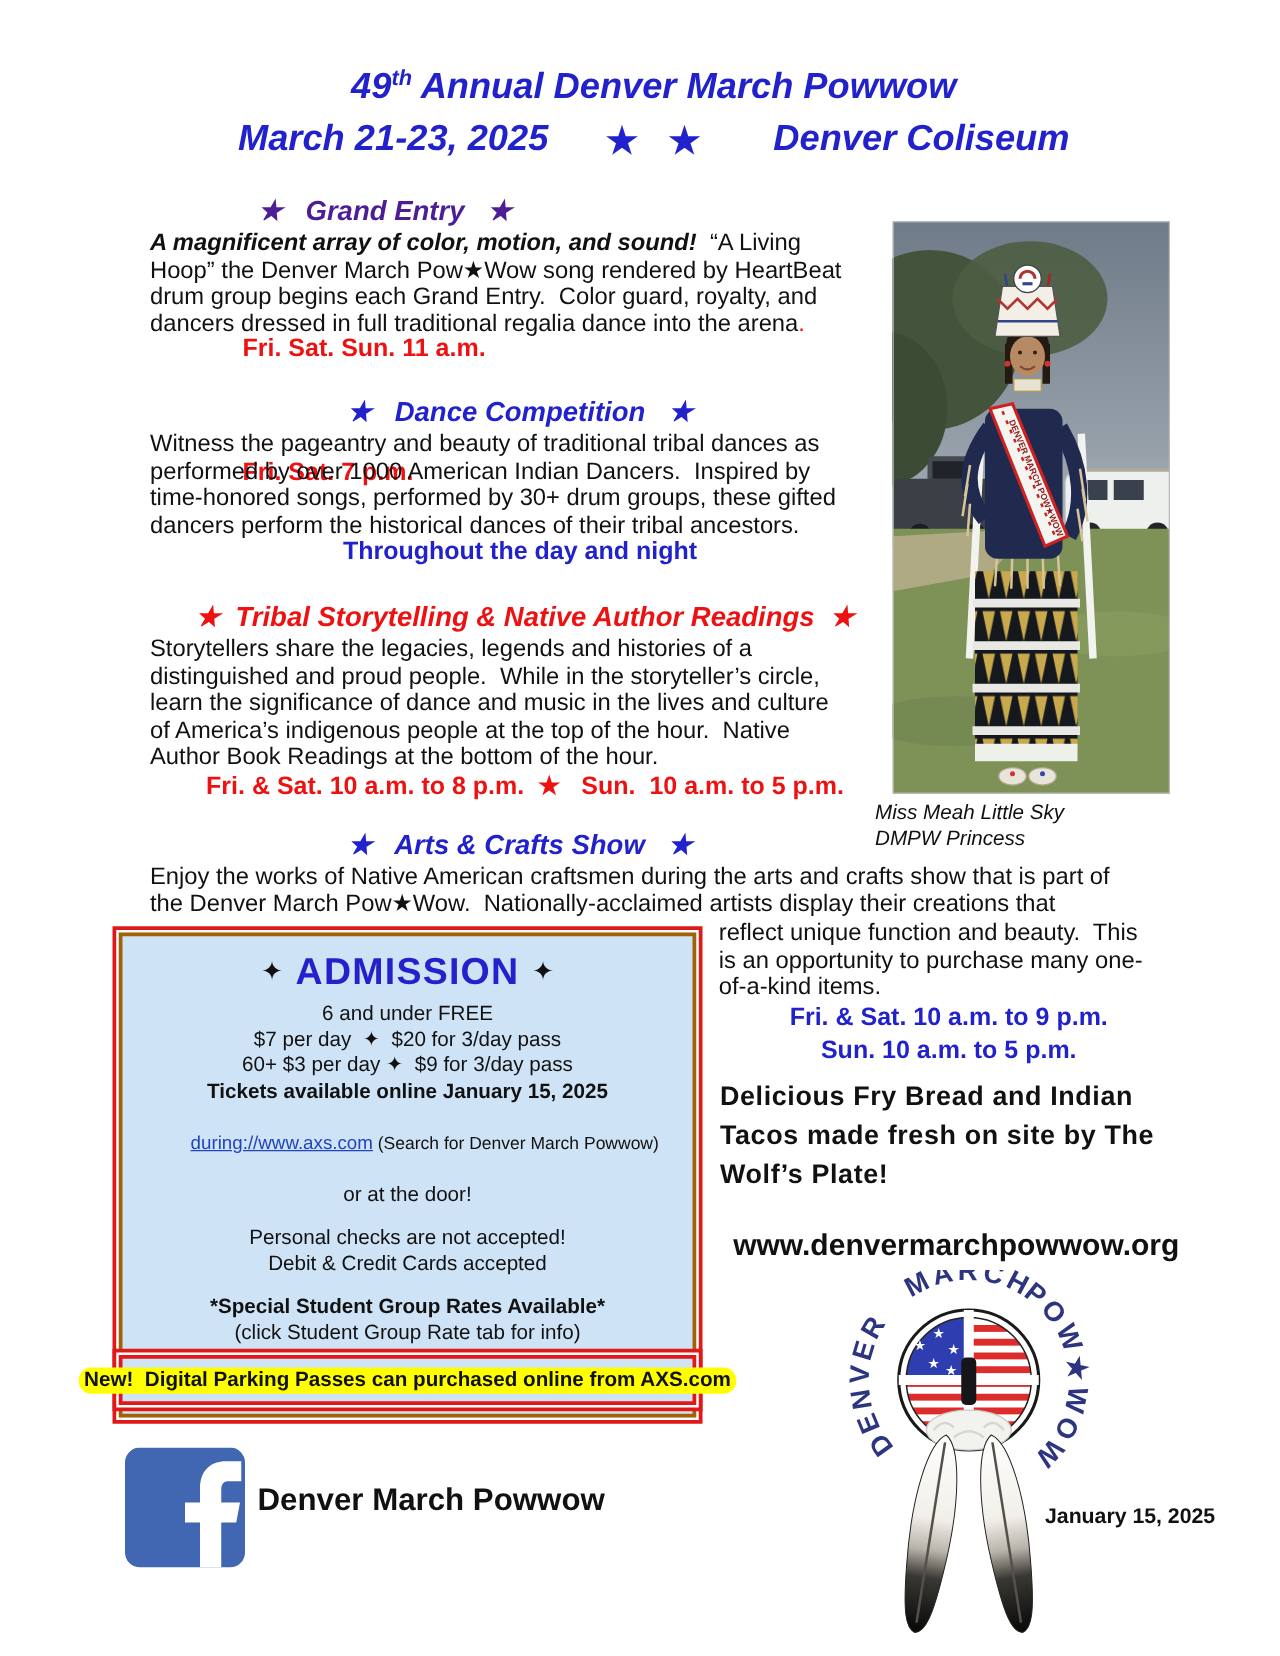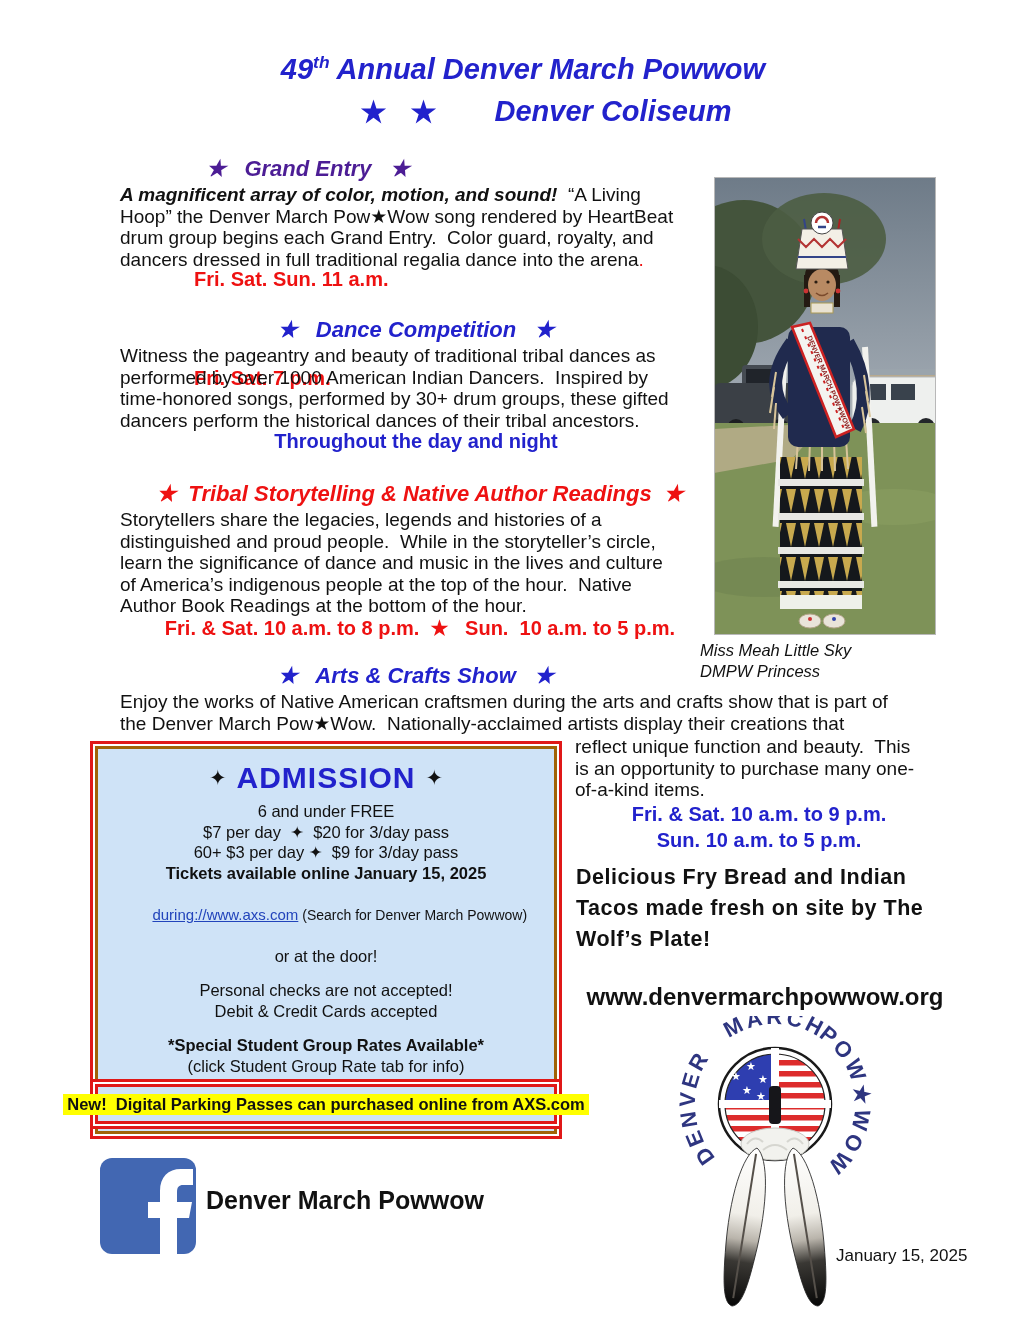--- a/index.html
+++ b/index.html
@@ -42,41 +42,42 @@
   .adm-title .ttl{font-size:30px;font-weight:bold;color:#2222CC;letter-spacing:1px;margin:0 10px;}
   .adm-line{font-size:16.5px;line-height:20.5px;white-space:pre;}
   .adm-bold{font-weight:bold;}
   .adm-link{font-size:15px;color:#2244BB;text-decoration:underline;}
   .adm-link-suffix{font-size:14px;color:#111;}
   .gap14{height:14px;}
   
   .park-box{left:95px;top:1084px;width:462px;height:40px;background:#CFE3F7;border:3px solid #E01818;
             box-shadow:0 0 0 2px #ffffff,0 0 0 5px #E01818;box-sizing:border-box;
             display:flex;align-items:center;justify-content:center;}
-  .park-box .hl{background:#FFFF00;font-weight:bold;font-size:16.5px;padding:1px 4px;white-space:pre;}
+  .park-box .hl{background:#FFFF00;font-weight:bold;font-size:16.5px;padding:1px 4px;white-space:pre;border-radius:10px;}
   
   .photo{left:714px;top:177px;width:222px;height:458px;}
   .caption{left:700px;top:640px;width:250px;text-align:left;font-style:italic;font-size:16.5px;line-height:21px;}
   
   .food{left:576px;top:862px;width:352px;font-size:21.5px;font-weight:bold;line-height:31px;letter-spacing:0.5px;}
   .website{left:575px;top:983px;width:380px;text-align:center;font-size:24px;font-weight:bold;}
   
   .logo{left:645px;top:1016px;width:260px;height:300px;}
-  .flyer-date{left:836px;top:1246px;font-size:17px;}
+  .flyer-date{left:836px;top:1203px;font-size:17px;font-weight:bold;}
   
   .fb-icon{left:100px;top:1158px;width:96px;height:96px;}
   .fb-label{left:206px;top:1186px;font-size:25px;font-weight:bold;}
 </style>
 </head>
 <body>
 
 <div class="page">
 
   <div class="abs title1"><span>49</span><sup>th</sup><span> Annual Denver March Powwow</span></div>
   <div class="abs title2">
+    <span>March 21-23, 2025</span>
     <span class="st1">★</span>
     <span class="st2">★</span>
     <span class="ven">Denver Coliseum</span>
   </div>
 
   <div class="abs sec-head grand-head">★   Grand Entry   ★</div>
   <div class="abs body-lines grand-body">
     <div class="ln"><b class="ital">A magnificent array of color, motion, and sound!</b><span>  “A Living</span></div>
     <div class="ln">Hoop” the Denver March Pow★Wow song rendered by HeartBeat</div>
     <div class="ln">drum group begins each Grand Entry.  Color guard, royalty, and</div>

